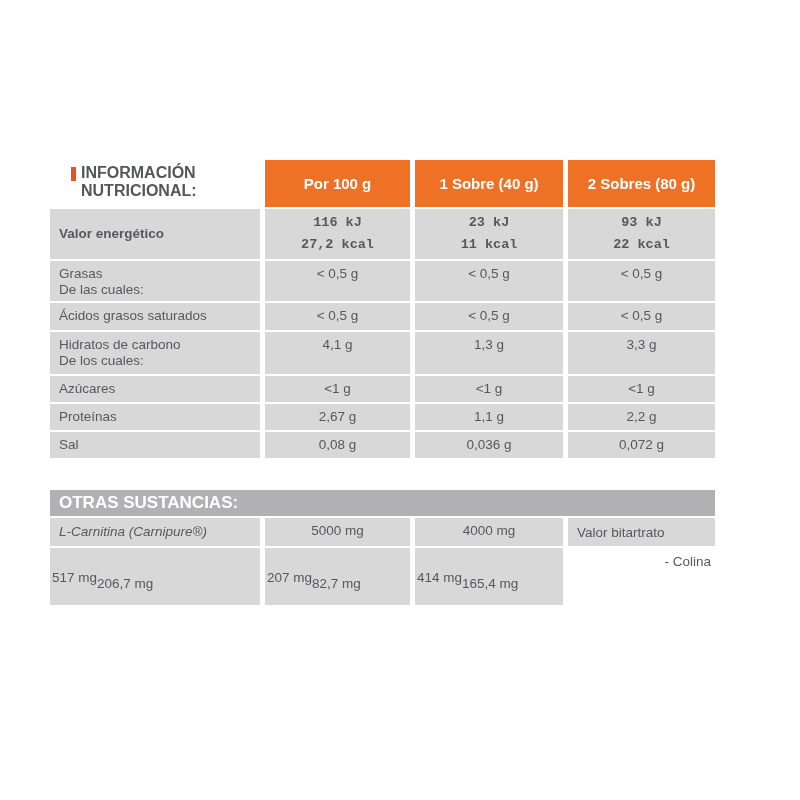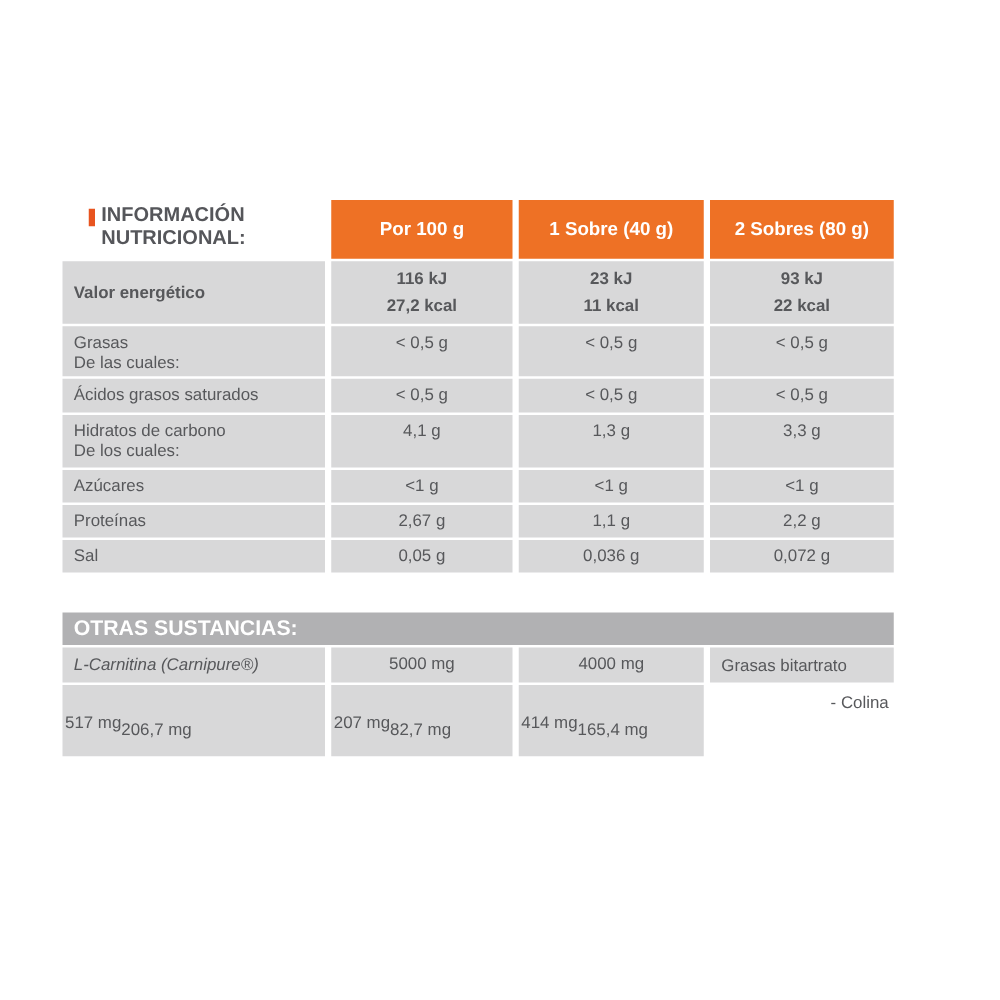--- a/index.html
+++ b/index.html
@@ -64,20 +64,21 @@
     align-items: flex-start;
     padding: 5px 2px;
     text-align: center;
   }
   .val.mid {
     flex-direction: column;
     align-items: center;
     justify-content: center;
     gap: 6px;
     font-weight: bold;
+    font-family: Liberation Mono, monospace;
   }
   .val.two {
     flex-direction: row;
     align-items: center;
     justify-content: flex-start;
     padding-top: 7px;
   }
   .val.two .line2 { margin-top: 12px; }
   .lbl.two { padding-top: 7px; }
   .lbl.two .line2 { margin-top: 13px; padding-left: 18px; text-align: right; }
@@ -148,34 +149,34 @@
     <div class="cell val">&lt;1 g</div>
     <div class="cell val">&lt;1 g</div>
     <div class="cell val">&lt;1 g</div>
 
     <div class="cell lbl">Proteínas</div>
     <div class="cell val">2,67 g</div>
     <div class="cell val">1,1 g</div>
     <div class="cell val">2,2 g</div>
 
     <div class="cell lbl">Sal</div>
-    <div class="cell val">0,05 g</div>
+    <div class="cell val">0,08 g</div>
     <div class="cell val">0,036 g</div>
     <div class="cell val">0,072 g</div>
 
     <div class="spacer"></div>
 
     <div class="bar">OTRAS SUSTANCIAS:</div>
 
     <div class="cell lbl vcenter italic">L-Carnitina (Carnipure®)</div>
     <div class="cell val">5000 mg</div>
     <div class="cell val">4000 mg</div>
 
     <div class="cell lbl two">
-      <span>Grasas bitartrato</span>
+      <span>Valor bitartrato</span>
       <span class="line2">- Colina</span>
     </div>
     <div class="cell val two">
       <span>517 mg</span>
       <span class="line2">206,7 mg</span>
     </div>
     <div class="cell val two">
       <span>207 mg</span>
       <span class="line2">82,7 mg</span>
     </div>

